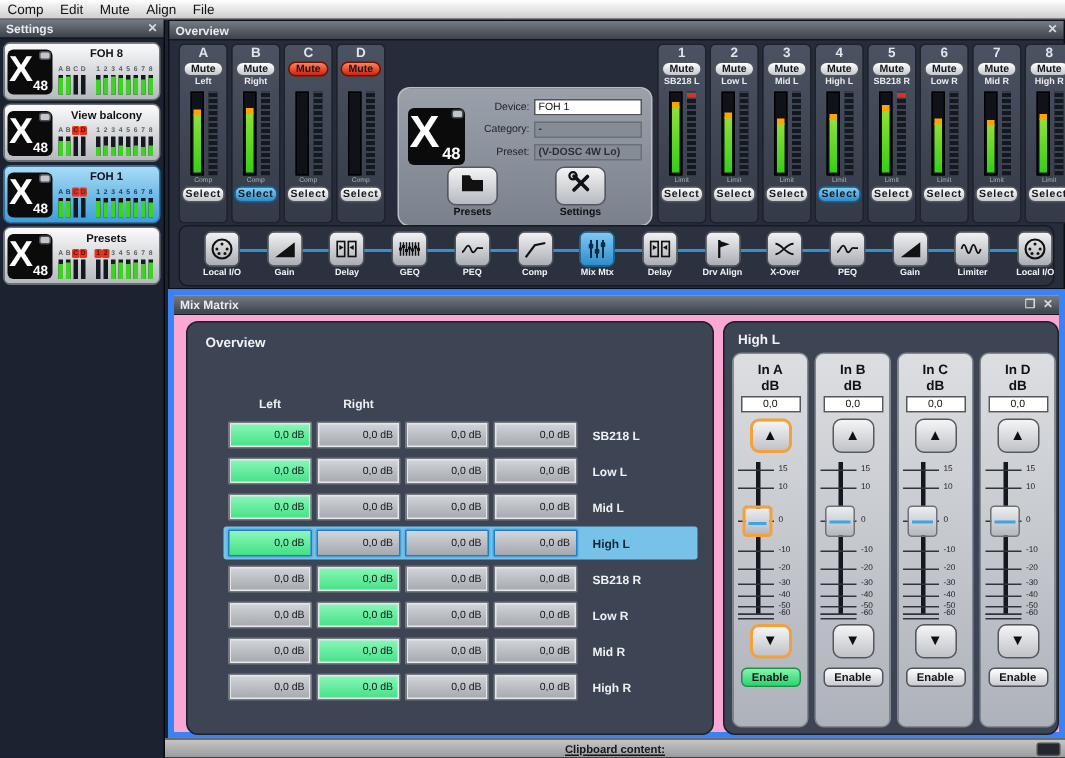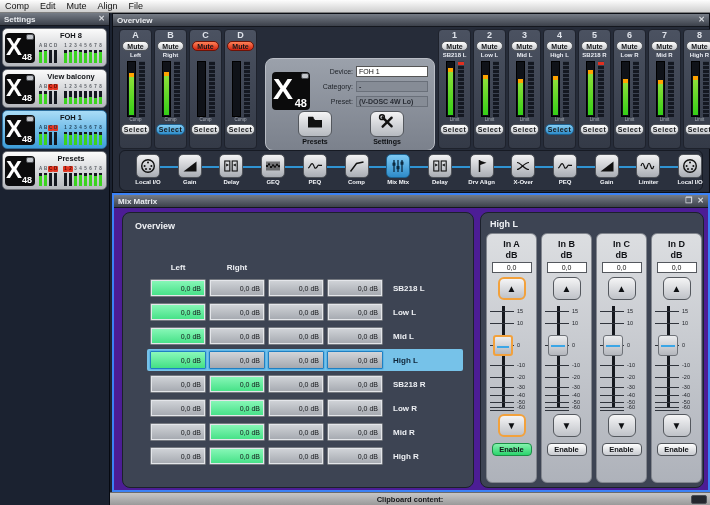--- a/index.html
+++ b/index.html
@@ -39,21 +39,21 @@
   .sel-ch { font-size:4.5px; color:#5c6066; height:6px; line-height:6px; font-weight:bold; }
   .sel-ch.muted { background:#e23420; color:#50100a; border-radius:1px; padding:0 1px; }
   .sel-item.selected .sel-ch { color:#1d3b52; }
   .sel-bar { width:3.5px; height:13px; background:#14181f; position:relative; margin-top:1px; }
   .sel-fill { position:absolute; left:0; right:0; bottom:0; background:#3bd41f; }
 
   
   .ov-panel { position:absolute; left:112px; top:13px; width:598px; height:180px;
     background:#262c39; border:1px solid #0b0e15; }
   .mx-panel { position:absolute; left:112px; top:193px; width:598px; height:299px;
-    background:#4c1d95; border:2px solid #3b82f6; }
+    background:#f9a8d4; border:4px solid #3b82f6; }
 
   
   .strip-row { position:absolute; display:flex; gap:2px; }
   .strip { width:33px; height:120px; background:linear-gradient(#4b5261,#343a47);
     border:1px solid #1e222c; border-radius:4px; display:flex; flex-direction:column; align-items:center; }
   .strip-letter { font-size:9px; font-weight:bold; color:#dfe3ea; height:11px; line-height:11px; }
   .btn-mute { width:27px; height:10px; border-radius:5px; background:linear-gradient(#ffffff,#c3c6cb);
     border:1px solid #50545a; font-size:7px; font-weight:bold; color:#15171a;
     display:flex; align-items:center; justify-content:center; cursor:pointer; line-height:1; }
   .btn-mute.red { background:linear-gradient(#ff8258,#d2220e); border-color:#6e1206; }
@@ -139,21 +139,21 @@
   .hl-down { margin-top:2px; }
   .hl-enable { width:40px; height:13px; border-radius:4px; background:linear-gradient(#ffffff,#c8cbd0);
     border:1px solid #50545a; font-size:7.5px; font-weight:bold; color:#121418;
     display:flex; align-items:center; justify-content:center; margin-top:6px; cursor:pointer; }
   .hl-enable.on { background:linear-gradient(#84f3ad,#2bd46d); border-color:#1a8f45; }
 
   
   .statusbar { position:absolute; left:110px; top:492px; width:600px; height:13px;
     background:linear-gradient(#c6c6c6,#9a9a9a); border-top:1px solid #6b6b6b;
     display:flex; align-items:center; justify-content:center;
-    font-size:7.5px; font-weight:bold; color:#15171a; }
+    font-size:7.5px; font-weight:bold; color:#15171a;text-decoration:underline; }
   .status-ico { position:absolute; right:3px; top:2px; width:16px; height:9px;
     background:#23272e; border-radius:2px; border:1px solid #4a4e55; }
 </style>
 </head>
 <body>
 
 <div class="menubar" id="menubar">
     <span>Comp</span>
     <span>Edit</span>
     <span>Mute</span>

